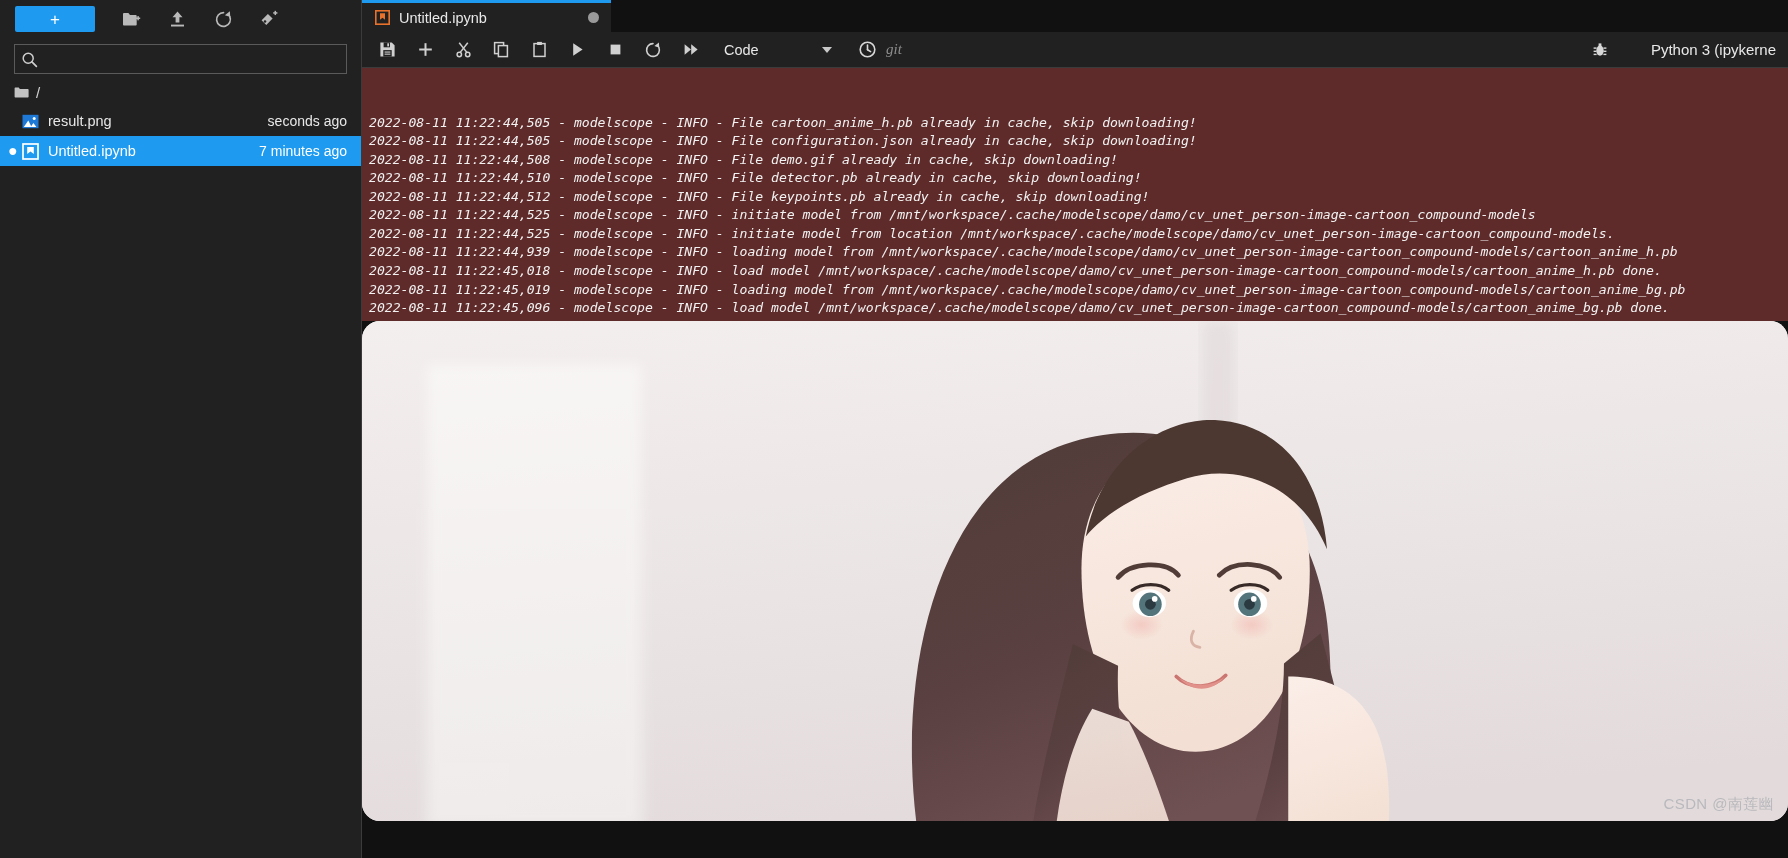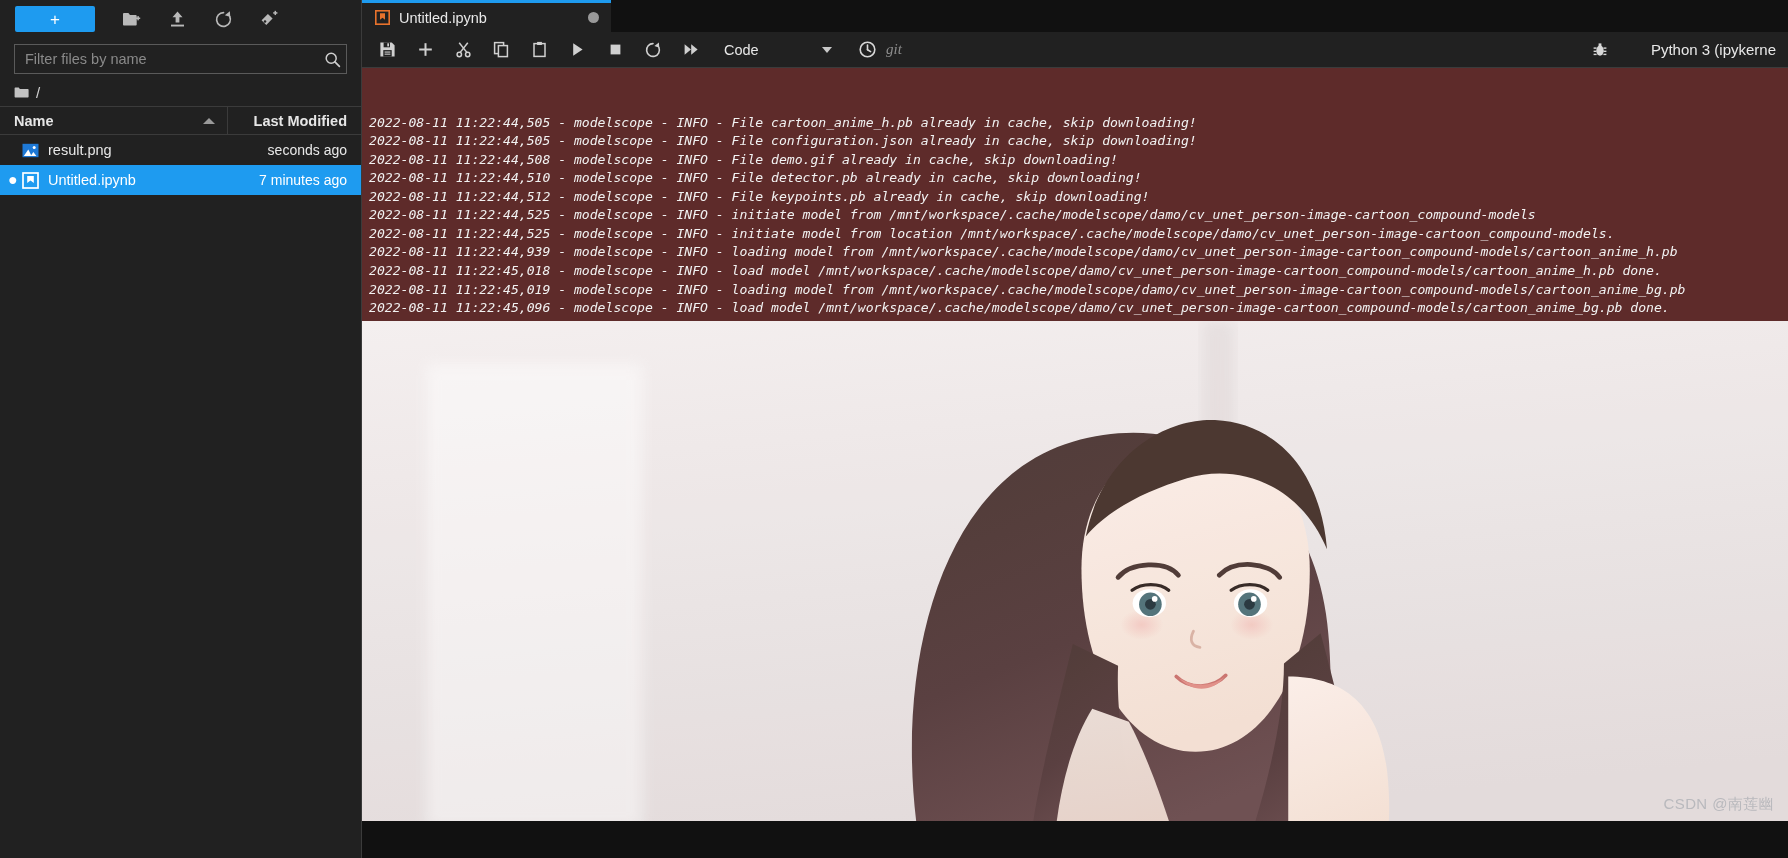--- a/index.html
+++ b/index.html
@@ -200,20 +200,21 @@
   }
   #output-log .log-line { display: block; }
 
   
   #output-image {
     position: relative;
     width: 100%;
     height: 500px;
     overflow: hidden;
     background: #f1ecec;
+    border-radius: 18px;
   }
   #watermark {
     position: absolute;
     right: 14px; bottom: 7px;
     color: #b9b9bd; font-size: 15px;
     font-family: "Liberation Sans", sans-serif;
     letter-spacing: 0.4px;
     pointer-events: none;
     z-index: 40;
   }
@@ -257,46 +258,38 @@
             <circle cx="6.0" cy="11.4" r="1.25" fill="#212121"></circle>
           </g>
           <rect x="14.2" y="2.2" width="4.2" height="1.5" fill="#b9b9b9"></rect>
           <rect x="15.55" y="0.85" width="1.5" height="4.2" fill="#b9b9b9"></rect>
         </svg>
       </div>
     </div>
 
     <div id="filter-wrap">
       <div id="filter-box">
-        <input id="filter-input" type="text" value="" placeholder="Filter files by name" style="">
         <div id="filter-search-icon">
           <svg width="17" height="17" viewBox="0 0 17 17">
             <circle cx="7.2" cy="7.2" r="5" fill="none" stroke="#cfcfcf" stroke-width="1.5"></circle>
             <line x1="10.9" y1="10.9" x2="15.4" y2="15.4" stroke="#cfcfcf" stroke-width="1.7" stroke-linecap="round"></line>
           </svg>
         </div>
       </div>
     </div>
 
     <div id="breadcrumb">
       <span>
         <svg width="15" height="13" viewBox="0 0 15 13" style="display:block">
           <path d="M0.6 2.3c0-.4.3-.7.7-.7h3.4l1.2 1.4h8c.4 0 .7.3.7.7v7.1c0 .4-.3.7-.7.7H1.3c-.4 0-.7-.3-.7-.7z" fill="#c2c2c2"></path>
         </svg>
       </span>
       <span class="crumb-sep">/</span>
     </div>
 
-    <div id="col-head">
-      <div class="ch-name">
-        <span>Name</span>
-        <span class="sort-caret"></span>
-      </div>
-      <div class="ch-mod">Last Modified</div>
-    </div>
 
     <div id="file-list">
 
     <div class="file-row">
           <span class="dirty-dot"></span>
           <span class="ficon">
             <svg width="17" height="17" viewBox="0 0 17 17" style="display:block">
               <rect x="0.5" y="1.8" width="16" height="13.4" fill="#1e79d6"></rect>
               <circle cx="12.2" cy="5.4" r="1.5" fill="#ffffff"></circle>
               <path d="M1.8 13.9 L6.3 7.6 L9.6 13.9 Z" fill="#ffffff"></path>

